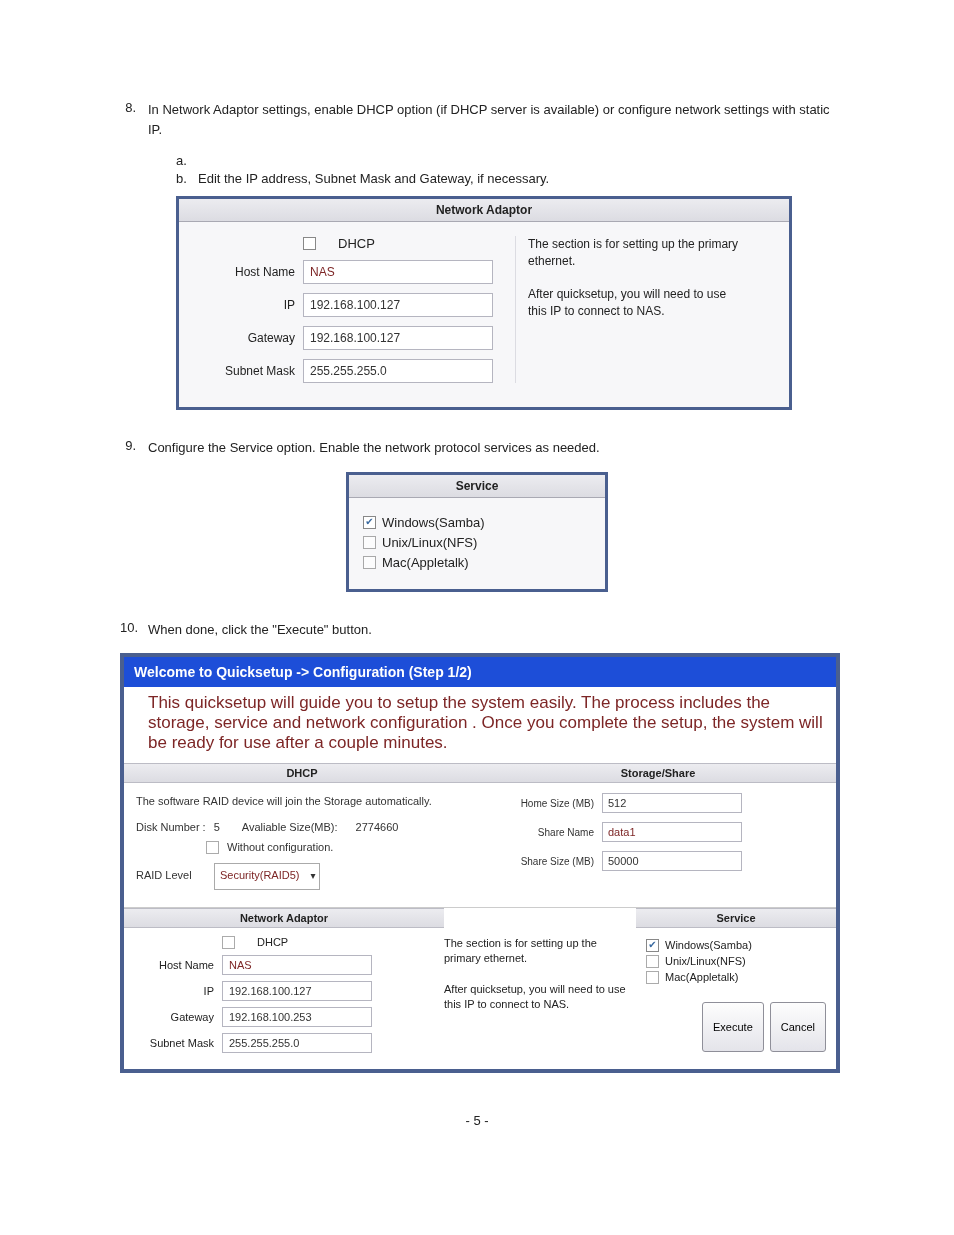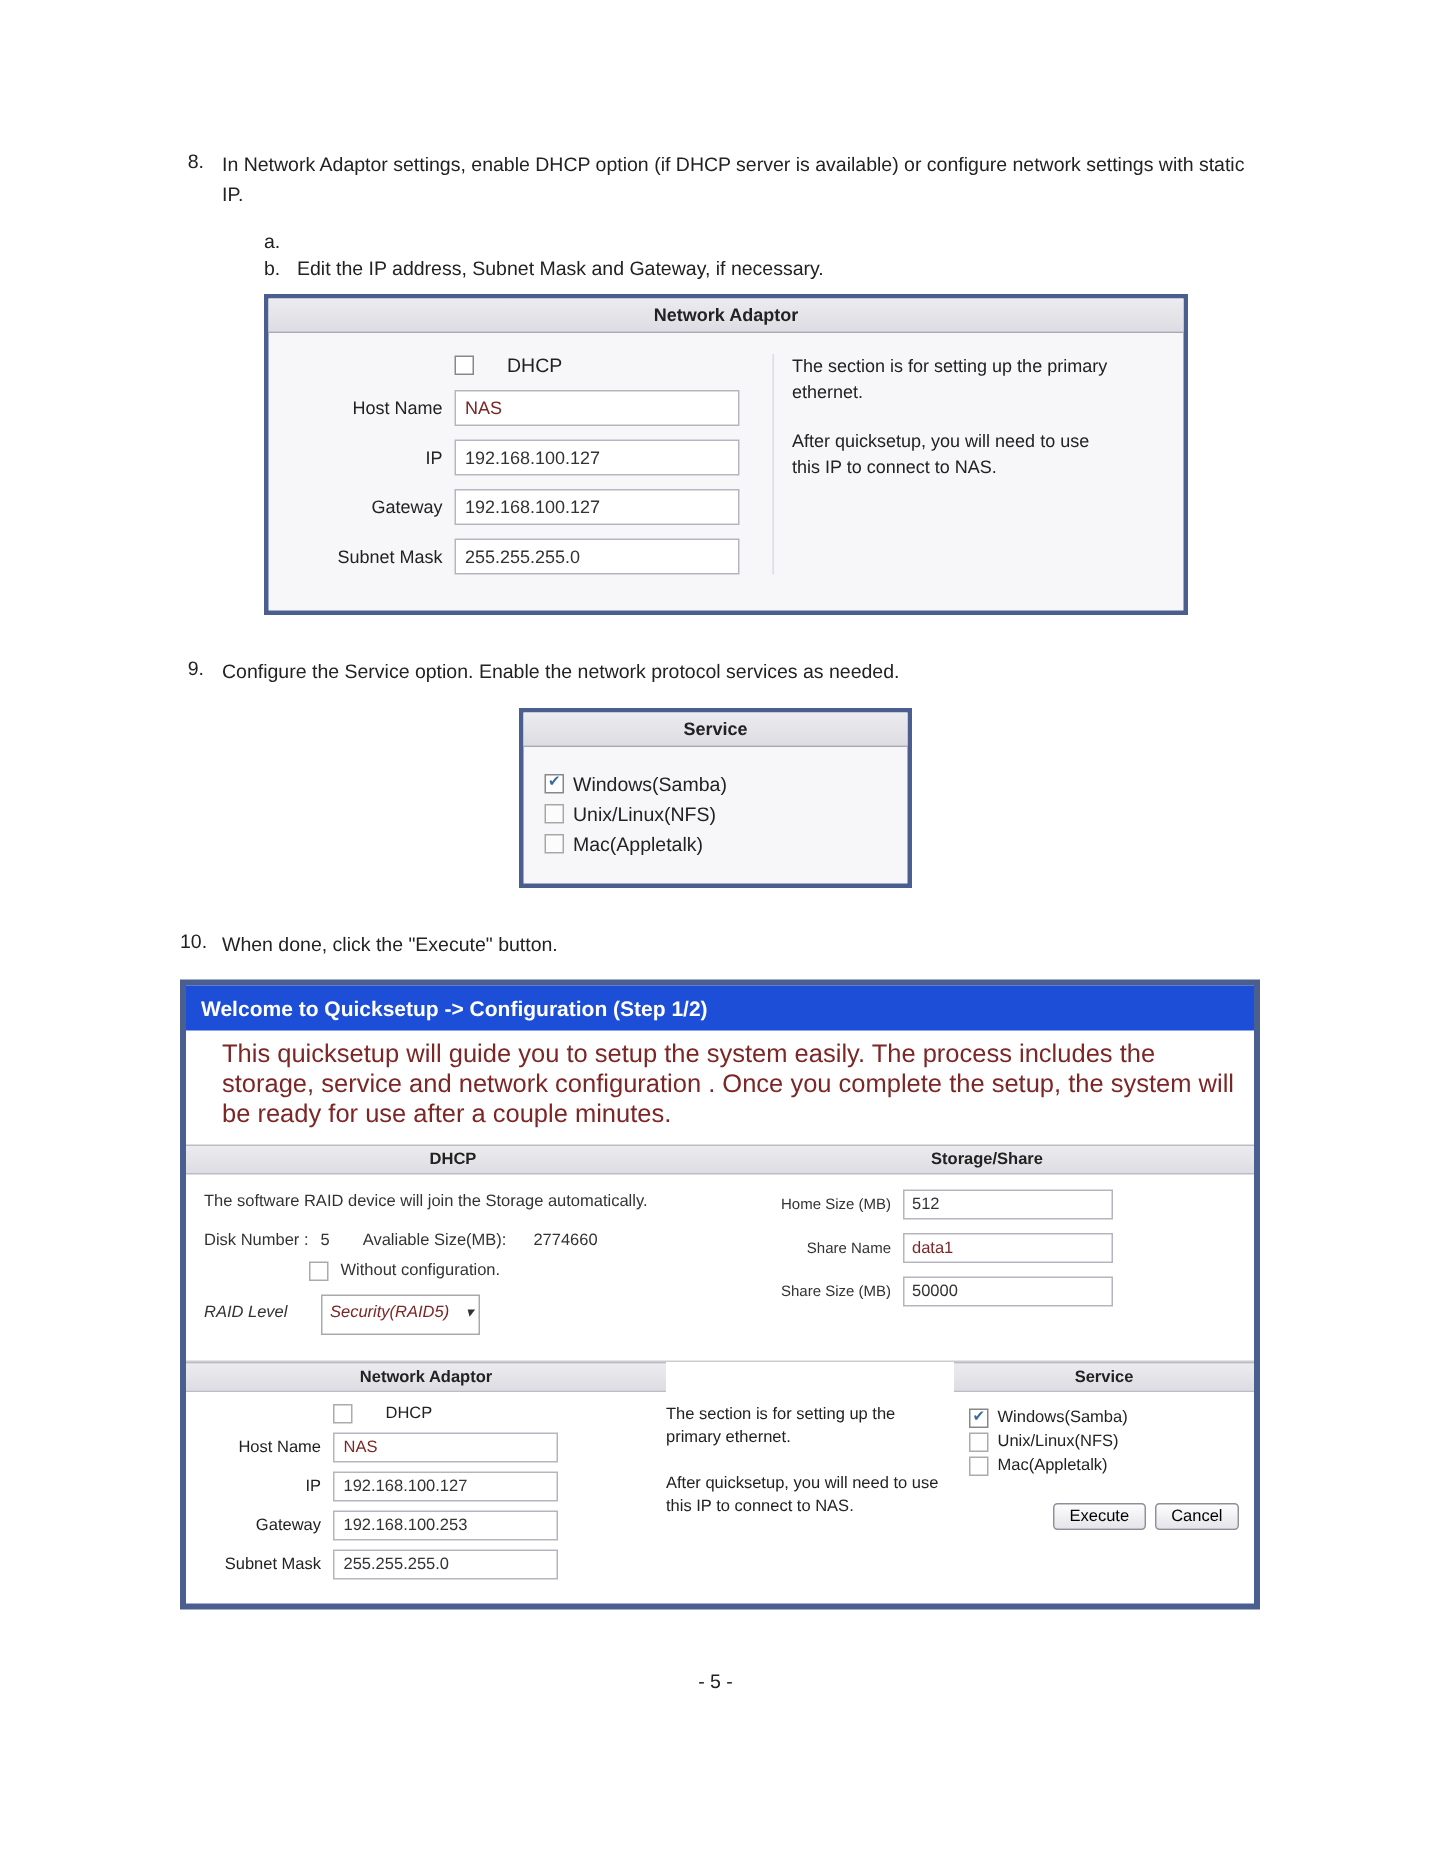--- a/index.html
+++ b/index.html
@@ -47,21 +47,21 @@
   .st-input { border:1px solid #b5b5c0; background:#fff; height:20px; padding:0 5px; font-size:11px; color:#333; }
 
   .p3-bottom { display:grid; grid-template-columns: 320px 1fr 200px; border-top: 1px solid #ccc; }
   .na-mini-form { padding: 8px 10px 16px 10px; display:grid; grid-template-columns: 88px 150px; row-gap:6px; align-items:center; font-size:11px; }
   .na-mini-form .na-label { font-size:11px; }
   .na-mini-form .na-input { height:20px; font-size:11px; }
   .na-mini-info { padding: 8px 10px 12px 0; font-size:11px; line-height:1.4; }
   .svc-mini { padding: 8px 10px 12px 10px; font-size:11px; }
   .svc-mini .svc-row { font-size:11px; margin:3px 0; }
   .btn-row { display:flex; gap:6px; justify-content:flex-end; margin-top: 18px; }
-  .btn { border:1px solid #8f8f99; background: linear-gradient(#fdfdfd,#e4e4ea); padding:2px 10px; font-size:11px; border-radius:3px; cursor:pointer; }
+  .btn { border:1px solid #8f8f99; background: linear-gradient(#fdfdfd,#e4e4ea); padding:18px 10px; font-size:11px; border-radius:3px; cursor:pointer; }
   .accent { color:#7d2626; }
   .checkbox-disabled { opacity:.7; }
   .page-num { text-align:center; margin-top: 40px; font-size:13px; }
 </style>
 </head>
 <body>
 
 <div class="page">
   <ol class="main-list">
 
@@ -150,21 +150,21 @@
               <div class="raid-row" style="margin-top:8px;">
                 <span>Disk Number :</span>
                 <span style="margin-right:14px;">5</span>
                 <span>Avaliable Size(MB):</span>
                 <span style="margin-left:10px;">2774660</span>
               </div>
               <div class="raid-row" style="margin-left:70px;">
                 <span class="cb checkbox-disabled"></span>
                 <span>Without configuration.</span>
               </div>
-              <div class="raid-row" style="margin-top:6px;font-style:italic;">
+              <div class="raid-row" style="margin-top:6px;">
                 <span style="width:70px;">RAID Level</span>
                 <span class="select">
                   <span>Security(RAID5)</span>
                 </span>
               </div>
             </div>
           </div>
 
           <div>
             <div class="sec-head">Storage/Share</div>

